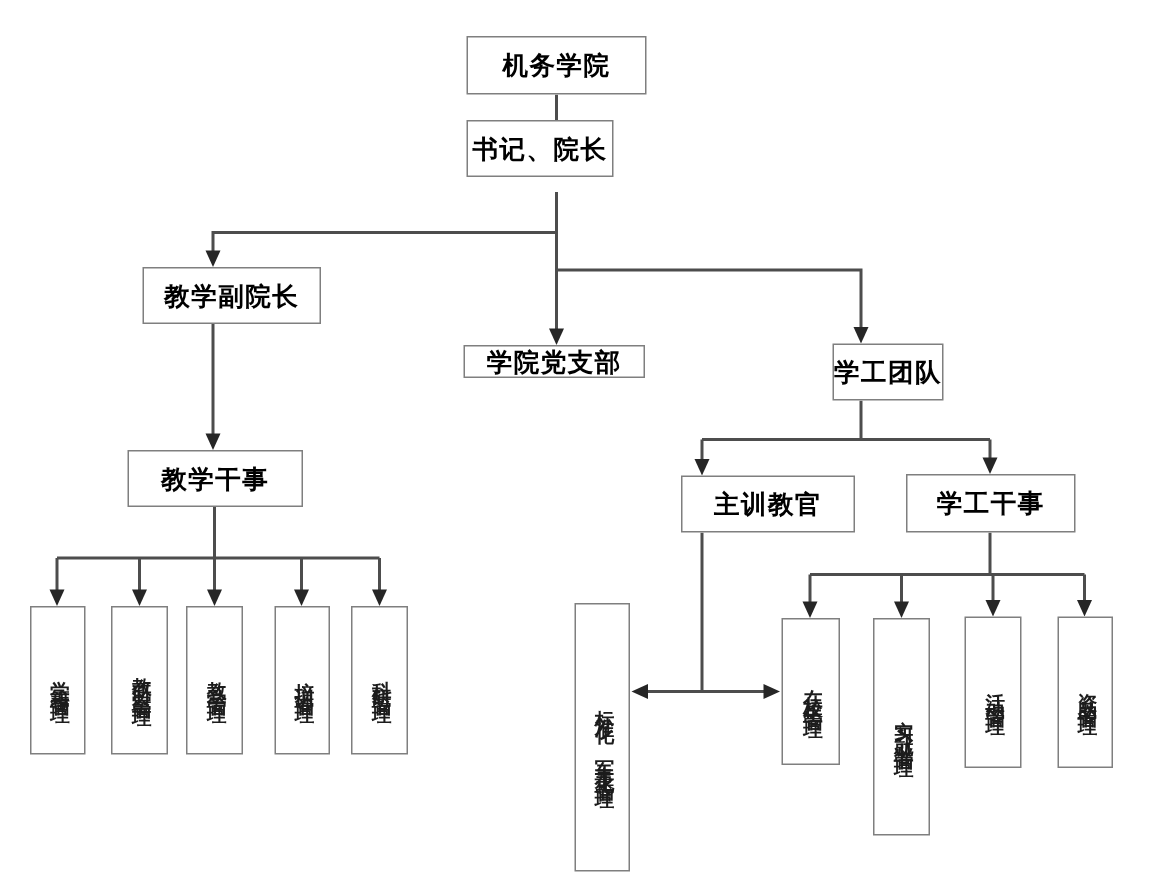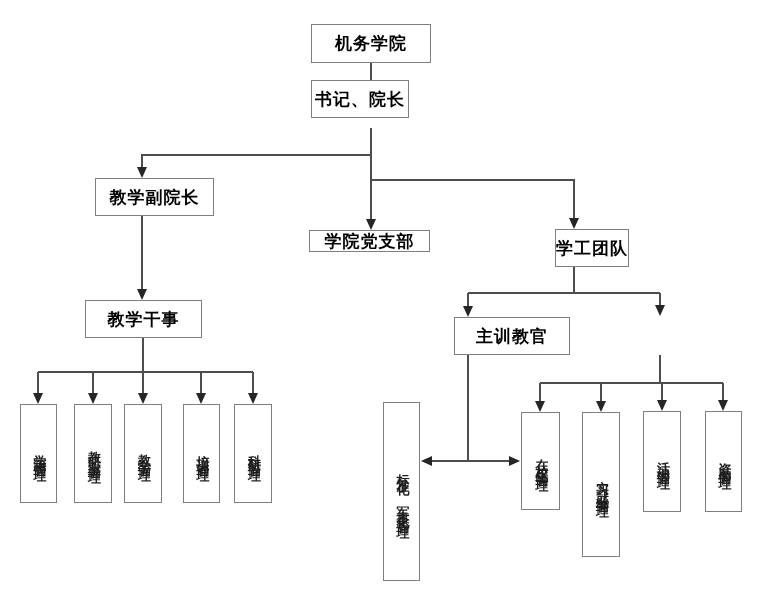--- a/index.html
+++ b/index.html
@@ -102,20 +102,21 @@
     </g>
   </svg>
 
   <div class="node h" style="left:311px; top:24px;  width:120px; height:39px;">机务学院</div>
   <div class="node h" style="left:311px; top:80px;  width:98px; height:38px;">书记、院长</div>
   <div class="node h" style="left:83px;  top:178px; width:119px; height:38px;margin-left:12px;">教学副院长</div>
   <div class="node h" style="left:309px; top:230px; width:121px; height:22px;">学院党支部</div>
   <div class="node h" style="left:555px; top:229px; width:74px;  height:38px;">学工团队</div>
   <div class="node h" style="left:85px;  top:300px; width:117px; height:38px;">教学干事</div>
   <div class="node h" style="left:410px; top:317px; width:116px; height:38px;margin-left:44px;">主训教官</div>
+  <div class="node h" style="left:604px; top:316px; width:113px; height:39px;">学工干事</div>
 
   <div class="node v" style="left:20px;  top:404px; width:37px; height:99px;">学籍管理</div>
   <div class="node v" style="left:74px;  top:404px; width:38px; height:99px;">教研室管理</div>
   <div class="node v" style="left:124px; top:404px; width:38px; height:99px;">教学管理</div>
   <div class="node v" style="left:183px; top:404px; width:37px; height:99px;">培训管理</div>
   <div class="node v" style="left:234px; top:404px; width:38px; height:99px;">科研管理</div>
   <div class="node v" style="left:383px; top:402px; width:37px; height:179px;">标准化、军事化管理</div>
   <div class="node v" style="left:521px; top:412px; width:39px; height:98px;">在校生管理</div>
   <div class="node v" style="left:582px; top:412px; width:38px; height:145px;">实习就业管理</div>
   <div class="node v" style="left:643px; top:411px; width:38px; height:101px;">活动管理</div>

